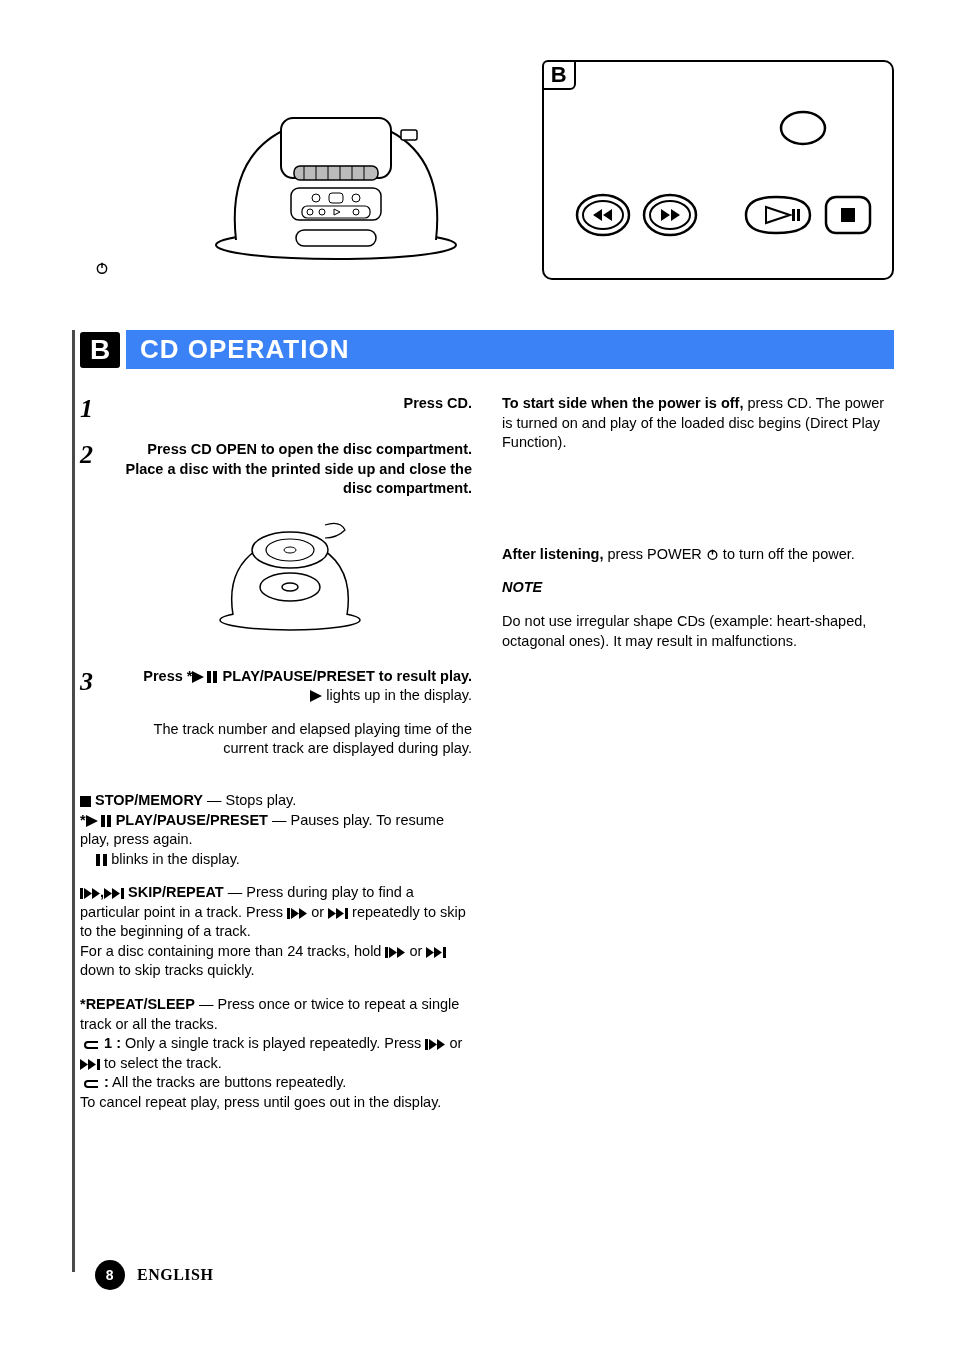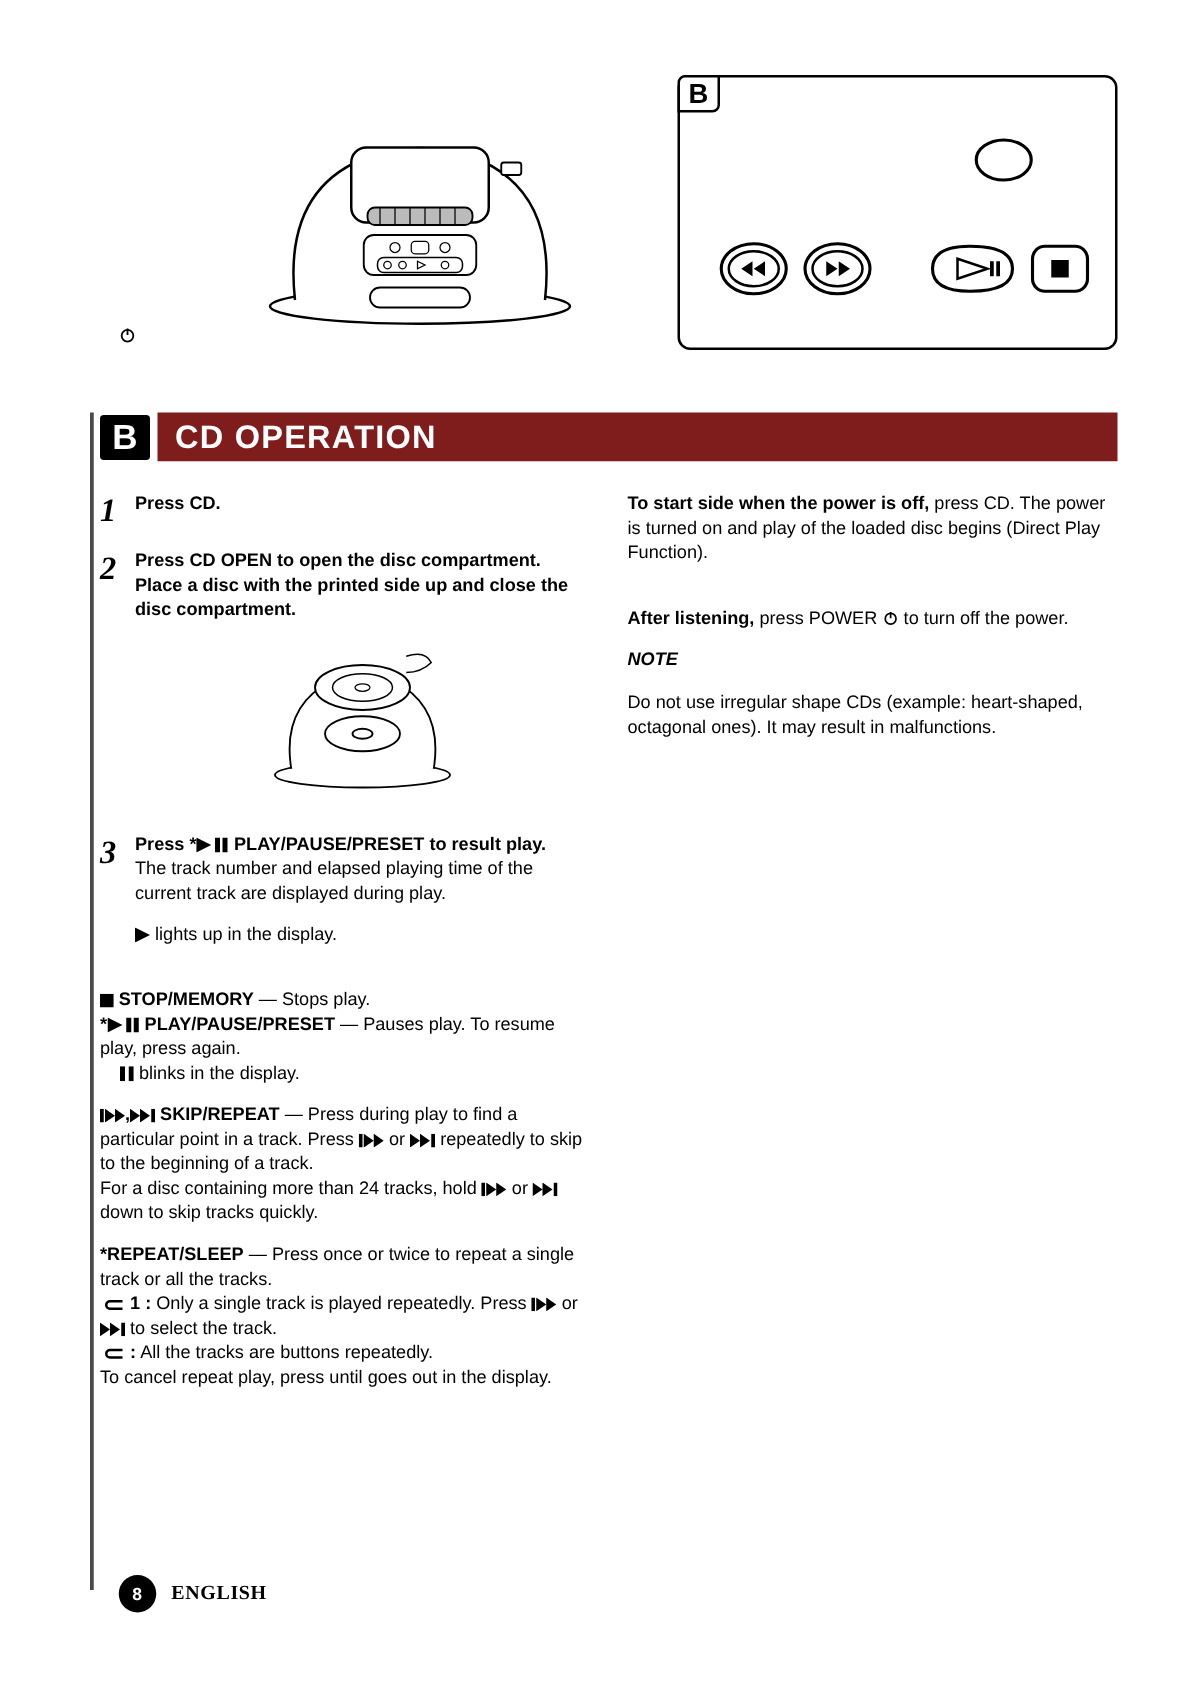--- a/index.html
+++ b/index.html
@@ -65,21 +65,21 @@
     background: #000;
     color: #fff;
     font-weight: 900;
     font-size: 28px;
     text-align:center;
     line-height: 36px;
     border-radius: 3px;
   }
   .heading-title {
     flex: 1;
-    background: #7f1d1d;
+    background: #3b82f6;
     color: #fff;
     font-weight: 800;
     font-size: 26px;
     letter-spacing: 1px;
     padding: 4px 14px;
     margin-left: 6px;
   }
   .columns {
     display:flex;
     gap: 30px;
@@ -130,21 +130,21 @@
     font-size:14px;
   }
   .power-icon-left {
     position:absolute;
     left: 95px;
     top: 260px;
     font-size: 14px;
   }
   svg { display:block; }
   .inline-icon { display:inline-block; vertical-align: -2px; }
-  .step-body { flex:1; }
+  .step-body { flex:1;text-align:right; }
 </style>
 </head>
 <body>
 
 <div class="page">
   <div class="left-rule"></div>
 
   <span class="power-icon-left">
     <svg class="inline-icon" width="14" height="14" viewBox="0 0 24 24">
         <circle cx="12" cy="13" r="8" fill="none" stroke="#000" stroke-width="2.5"></circle>
@@ -246,24 +246,24 @@
       </div>
 
       <div class="step">
         <div class="step-num">3</div>
         <div class="step-body">
           <span class="bold">Press *</span><span><svg class="inline-icon" width="26" height="12" viewBox="0 0 26 12">
                 <path d="M0 0 L12 6 L0 12 Z" fill="#000"></path>
                 <rect x="15" y="0" width="4" height="12" fill="#000"></rect>
                 <rect x="21" y="0" width="4" height="12" fill="#000"></rect>
               </svg></span><span class="bold"> PLAY/PAUSE/PRESET to result play.</span>
-          <p class="para">The track number and elapsed playing time of the current track are displayed during play.</p>
           <p class="para"><span><svg class="inline-icon" width="12" height="12" viewBox="0 0 12 12">
                   <path d="M0 0 L12 6 L0 12 Z" fill="#000"></path>
                 </svg></span><span>  lights up in the display.</span></p>
+          <p class="para">The track number and elapsed playing time of the current track are displayed during play.</p>
         </div>
       </div>
 
       <p class="para">
         <span><svg class="inline-icon" width="11" height="11" viewBox="0 0 11 11">
               <rect x="0" y="0" width="11" height="11" fill="#000"></rect>
             </svg></span><span class="bold"> STOP/MEMORY</span><span> — Stops play.</span><br>
         <span class="bold">*</span><span><svg class="inline-icon" width="26" height="12" viewBox="0 0 26 12">
               <path d="M0 0 L12 6 L0 12 Z" fill="#000"></path>
               <rect x="15" y="0" width="4" height="12" fill="#000"></rect>
@@ -321,21 +321,21 @@
               <path d="M14 3 H4 a3 3 0 0 0 0 6 H14" fill="none" stroke="#000" stroke-width="2"></path>
             </svg></span><span class="bold"> :</span><span> All the tracks are buttons repeatedly.</span><br>
         <span>To cancel repeat play, press until  goes out in the display.</span>
       </p>
     </div>
 
     <div class="col">
       <p class="para">
         <span class="bold">To start side when the power is off,</span><span> press CD. The power is turned on and play of the loaded disc begins (Direct Play Function).</span>
       </p>
-      <p class="para" style="margin-top:33px;">
+      <p class="para" style="margin-top:92px;">
         <span class="bold">After listening,</span><span> press POWER </span><span><svg class="inline-icon" width="13" height="13" viewBox="0 0 24 24">
               <circle cx="12" cy="13" r="8" fill="none" stroke="#000" stroke-width="2.5"></circle>
               <line x1="12" y1="3" x2="12" y2="12" stroke="#000" stroke-width="2.5"></line>
             </svg></span><span> to turn off the power.</span>
       </p>
       <p class="subhead">NOTE</p>
       <p class="para">Do not use irregular shape CDs (example: heart-shaped, octagonal ones). It may result in malfunctions.</p>
     </div>
   </div>
 

